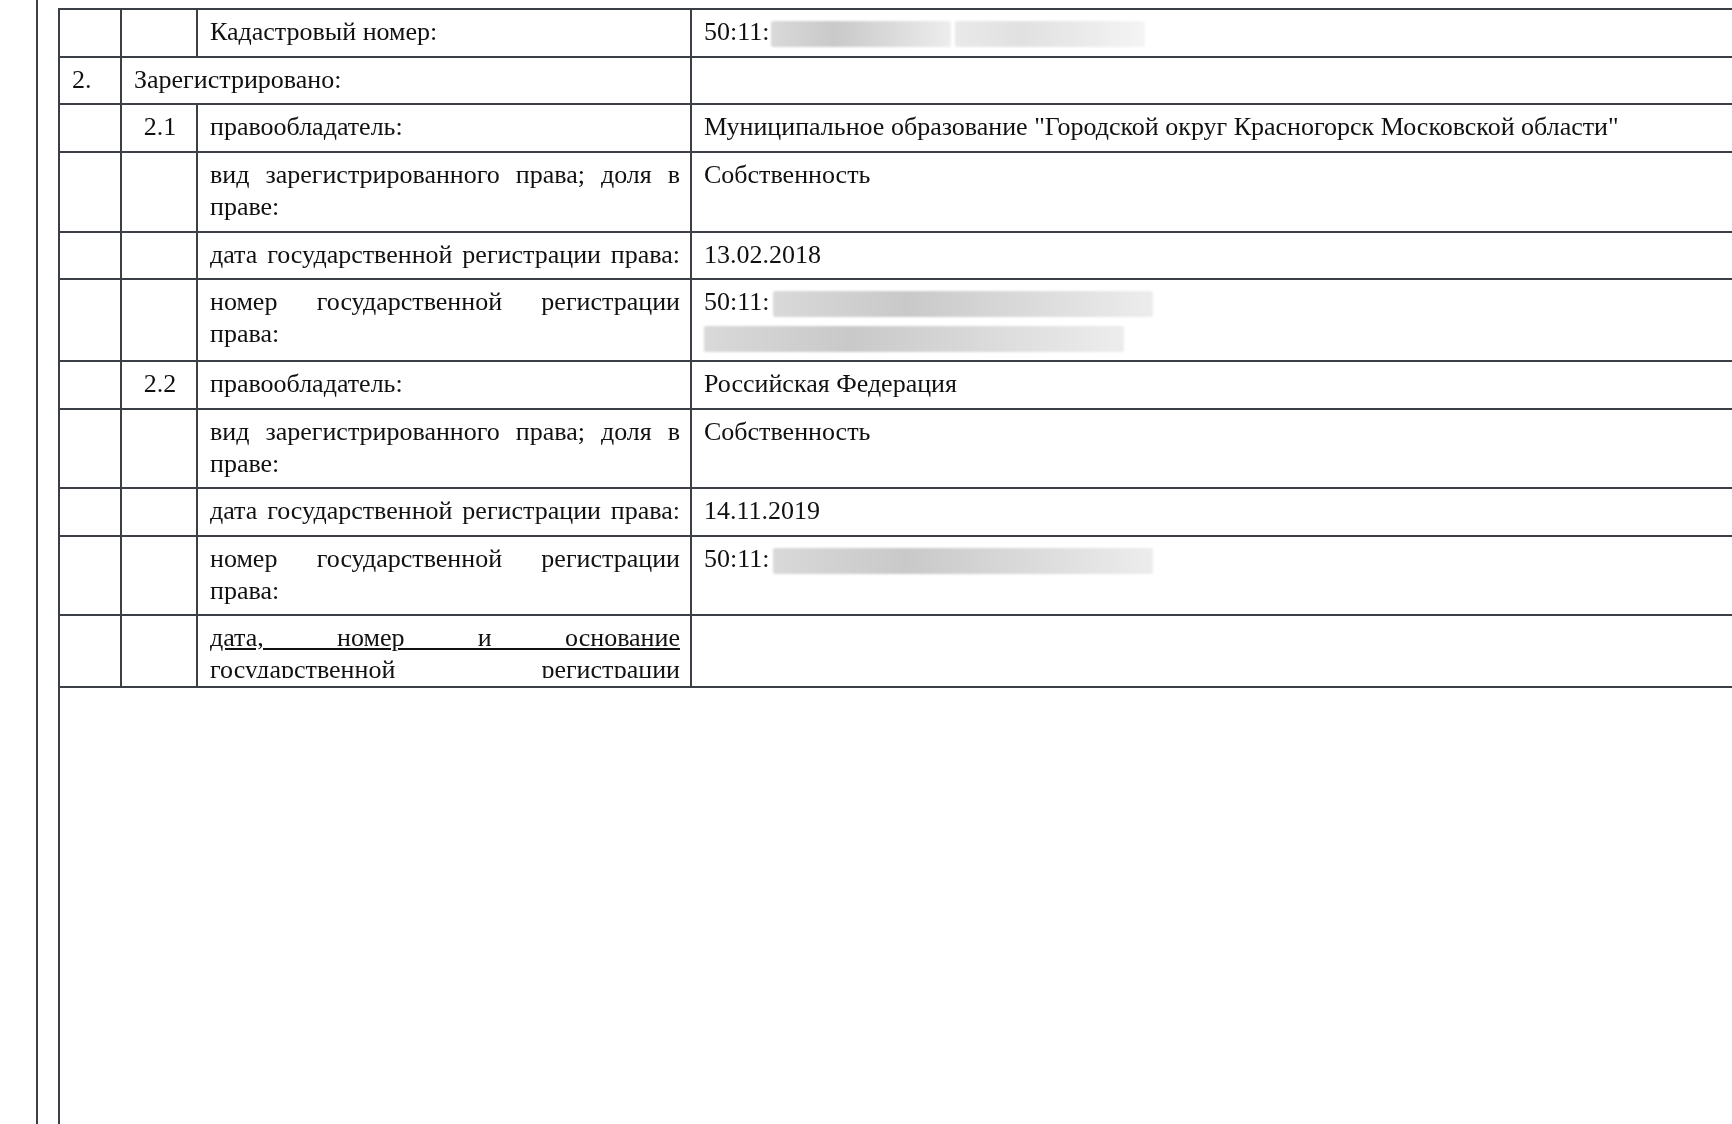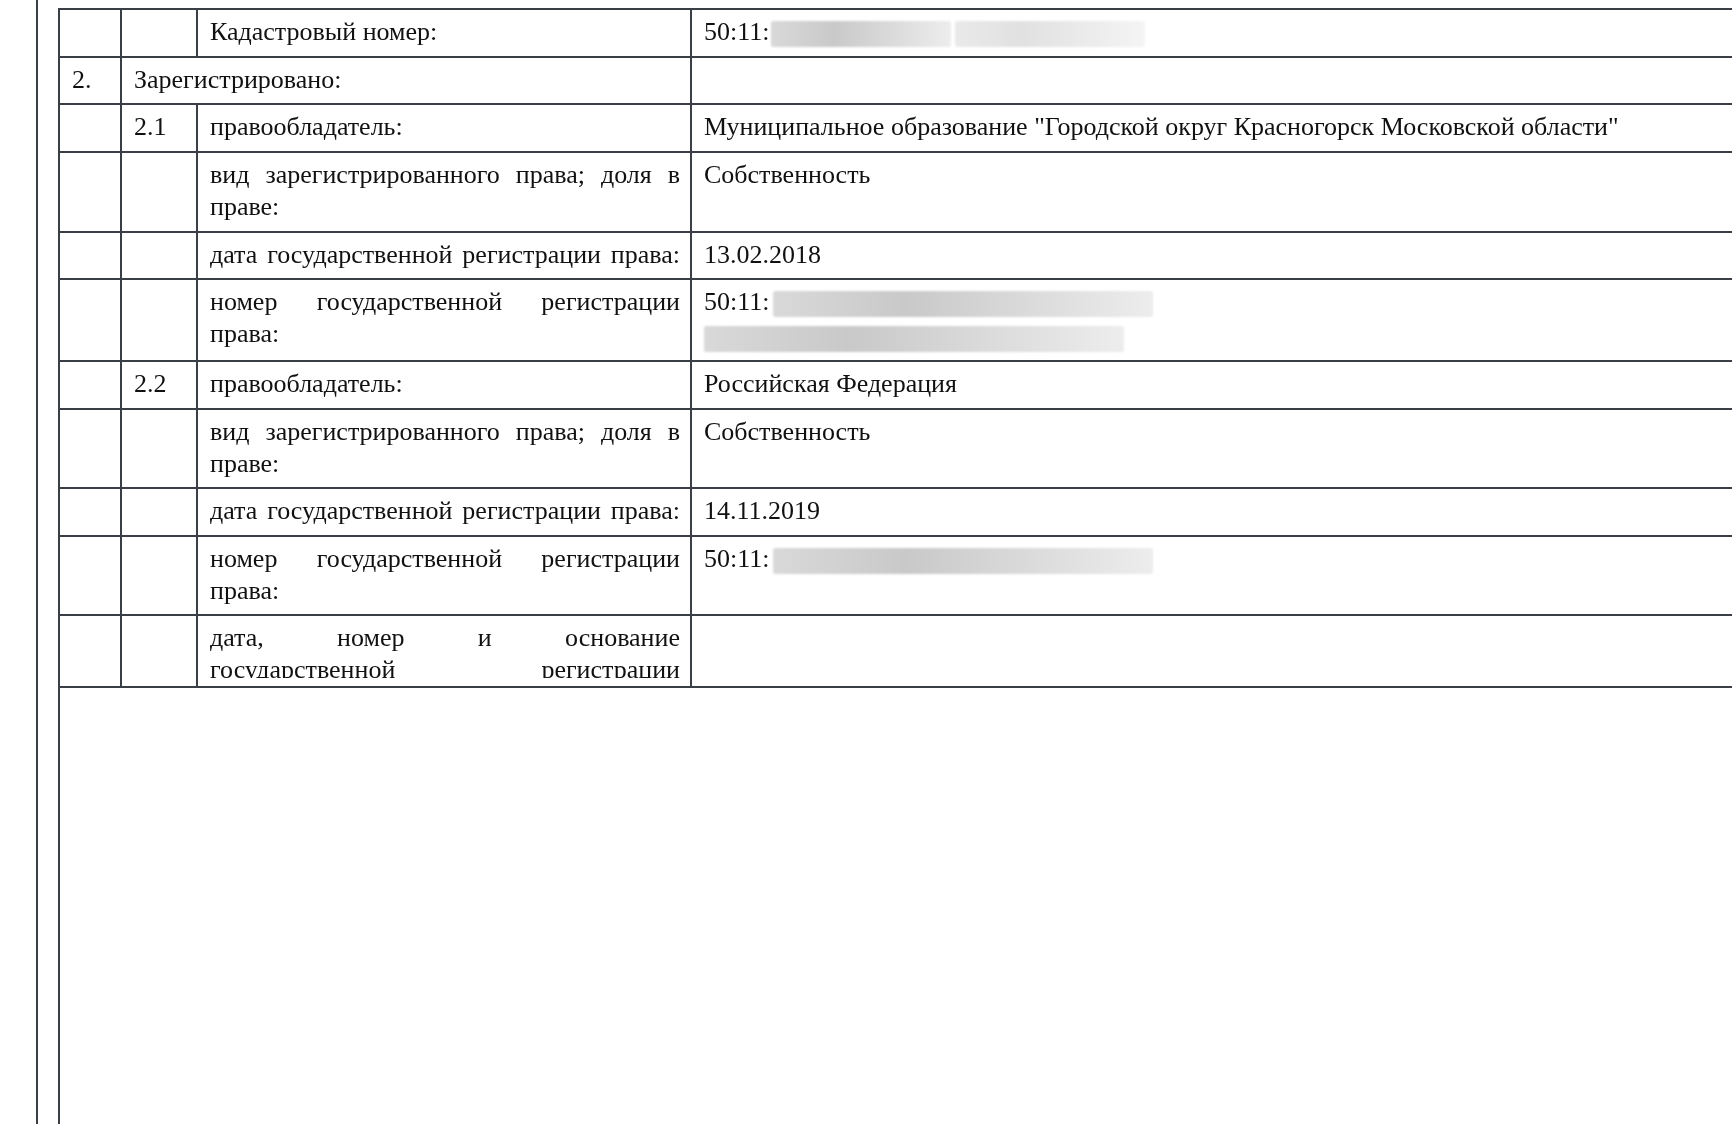--- a/index.html
+++ b/index.html
@@ -29,21 +29,21 @@
     line-height: 1.22;
   }
   table.doc td {
     border: 2px solid #3a3f45;
     vertical-align: top;
     padding: 6px 10px 8px 12px;
     background: #fff;
   }
   
   .c-num      { width: 38px; text-align: left; padding-left: 6px; padding-right: 4px; }
-  .c-sub      { width: 52px; text-align: left; padding-left: 8px; padding-right: 4px; }
+  .c-sub      { width: 52px; text-align: center; padding-left: 8px; padding-right: 4px; }
   .c-label    { width: 470px; }
   .c-value    { }
   .label-just {
     text-align: justify;
     text-align-last: justify;
     hyphens: none;
   }
   .value-just {
     text-align: justify;
   }
@@ -59,20 +59,21 @@
   }
   .redact.r1 { width: 180px; margin-left: 2px; }
   .redact.r2 { width: 190px; margin-left: 4px; opacity: .55; }
   .redact.r3 { width: 380px; margin-left: 4px; }
   .redact.r4 { width: 420px; margin-top: 6px; }
   .redact.r5 { width: 430px; margin-left: 6px; }
   .redact.r6 { width: 380px; margin-left: 4px; }
   .cut-row td {
     border-bottom: none;
     overflow: hidden;
+    text-decoration: underline;
   }
   .cut-inner {
     height: 56px;
     overflow: hidden;
   }
   
   .rail-left {
     position: absolute;
     left: 36px;
     top: 0;

